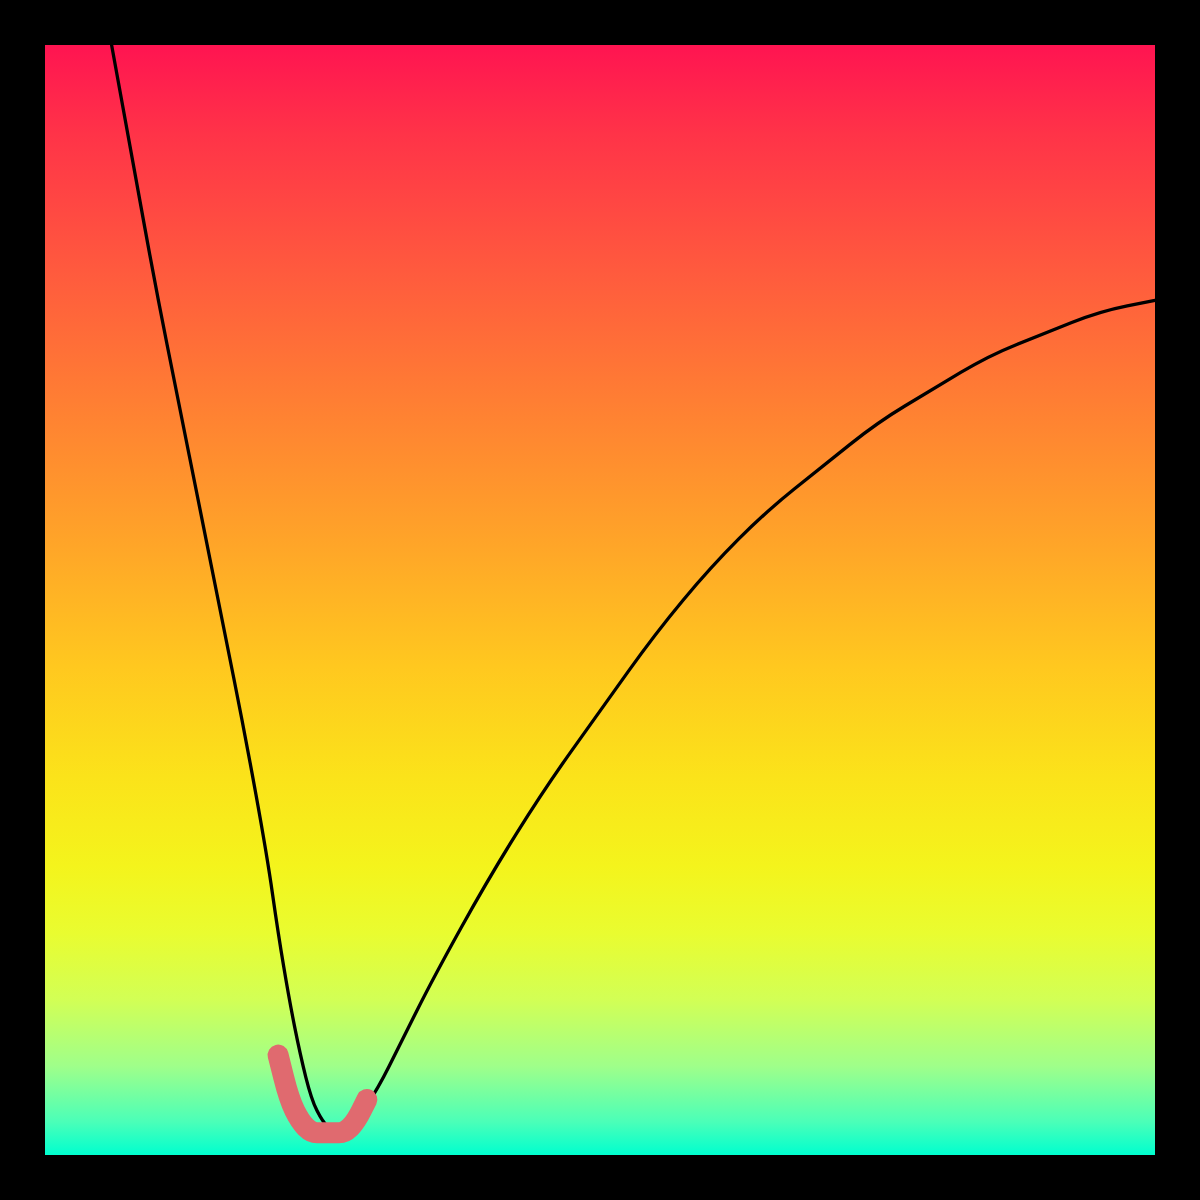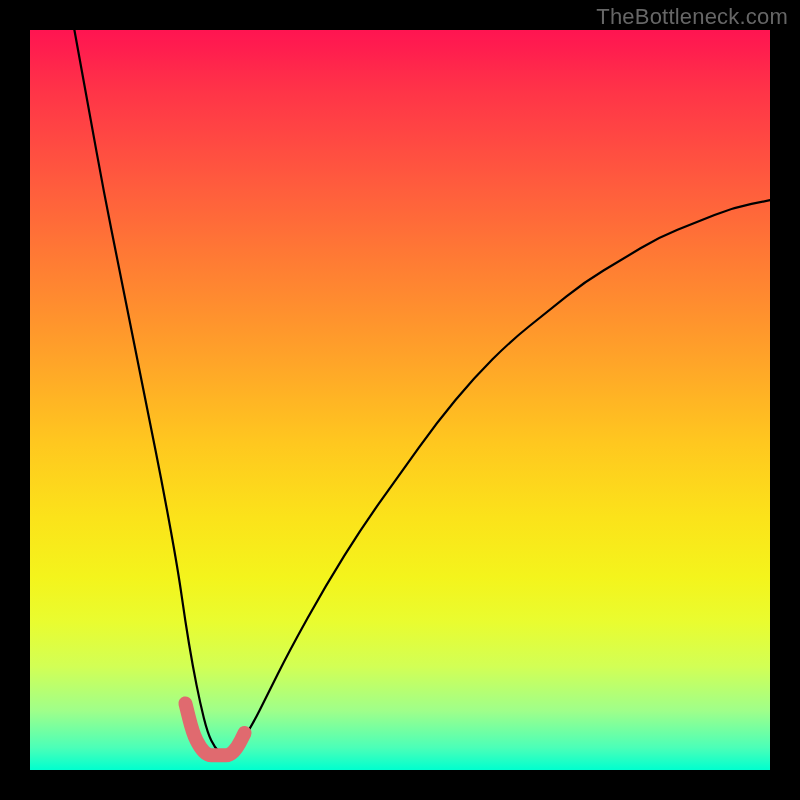--- a/index.html
+++ b/index.html
@@ -59,21 +59,20 @@
     width: 740px;
     height: 740px;
     overflow: visible;
   }
 </style>
 </head>
 <body>
 
 <div class="frame">
 
-  <div class="watermark">TheBottleneck.com</div>
 
   <div class="plot">
     <svg class="curve" viewBox="0 0 740 740" preserveAspectRatio="none">
       <path d="M 44.4 0 Q 44.4 0 51.8 40.69999999999999 Q 59.2 81.39999999999998 66.6 122.09999999999997 Q 74 162.79999999999995 81.4 199.79999999999995 Q 88.8 236.79999999999995 96.2 273.79999999999995 Q 103.60000000000001 310.8 111 347.8 Q 118.4 384.8 125.8 421.8 Q 133.2 458.8 140.6 499.5 Q 148 540.2 151.7 566.1 Q 155.4 592 159.10000000000002 614.2 Q 162.8 636.4 166.5 654.9 Q 170.20000000000002 673.4 173.9 688.2 Q 177.6 703 181.3 710.4 Q 185 717.8 188.7 721.5 Q 192.4 725.2 196.10000000000002 725.2 Q 199.8 725.2 203.5 721.5 Q 207.20000000000002 717.8 214.60000000000002 706.7 Q 222 695.6 229.4 680.8 Q 236.8 666 247.9 643.8 Q 259 621.6 277.5 588.3 Q 296 555 314.5 525.4 Q 333 495.79999999999995 351.5 469.9 Q 370 444 388.5 418.1 Q 407.00000000000006 392.20000000000005 425.5 370 Q 444 347.79999999999995 462.5 329.29999999999995 Q 481 310.8 499.5 296 Q 518 281.2 536.5 266.4 Q 555 251.59999999999997 573.5 240.5 Q 592 229.40000000000003 610.5 218.30000000000004 Q 629 207.20000000000005 647.5 199.8 Q 666 192.39999999999998 684.5 185 Q 703 177.60000000000002 721.5 173.89999999999998 T 740 170.19999999999993" id="main-curve" fill="none" stroke="#000" stroke-width="2.2" stroke-linecap="round" stroke-linejoin="round"></path>
       <path d="M 155.4 673.4 Q 155.4 673.4 159.10000000000002 688.2 Q 162.8 703 166.5 710.4 Q 170.20000000000002 717.8 173.9 721.5 Q 177.6 725.2 181.3 725.2 Q 185 725.2 188.7 725.2 Q 192.4 725.2 196.10000000000002 725.2 Q 199.8 725.2 203.5 721.5 Q 207.20000000000002 717.8 210.9 710.4 T 214.6 703" id="min-highlight" fill="none" stroke="#e06a6f" stroke-width="14" stroke-linecap="round" stroke-linejoin="round"></path>
     </svg>
   </div>
 
 </div>
 

